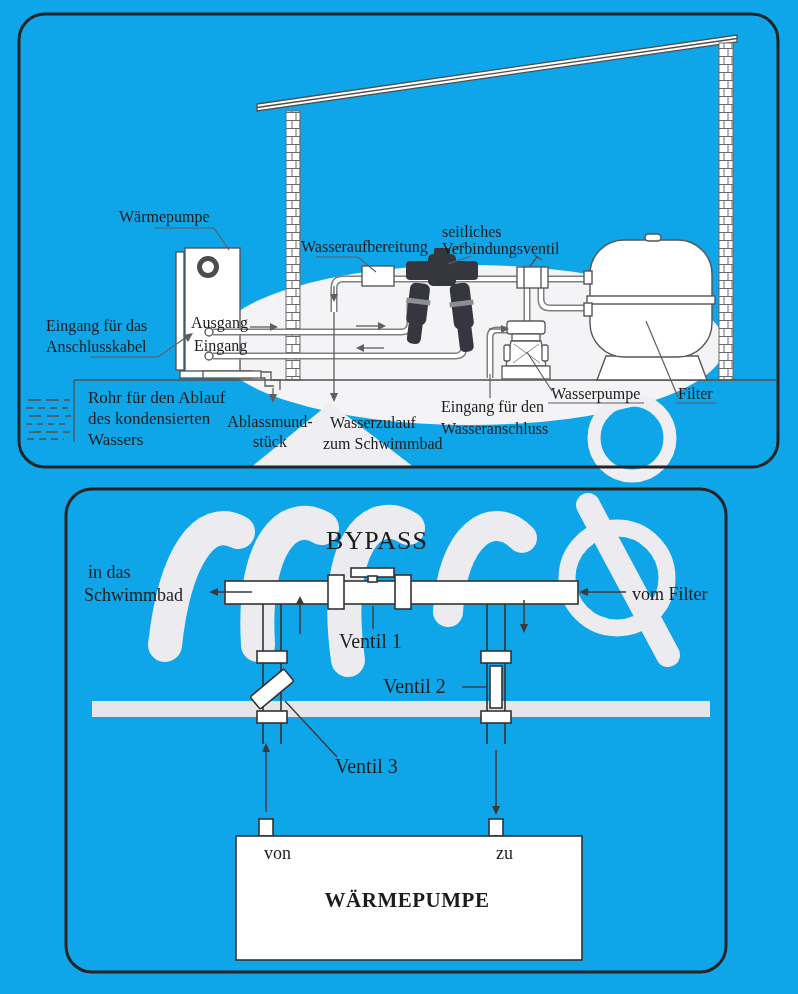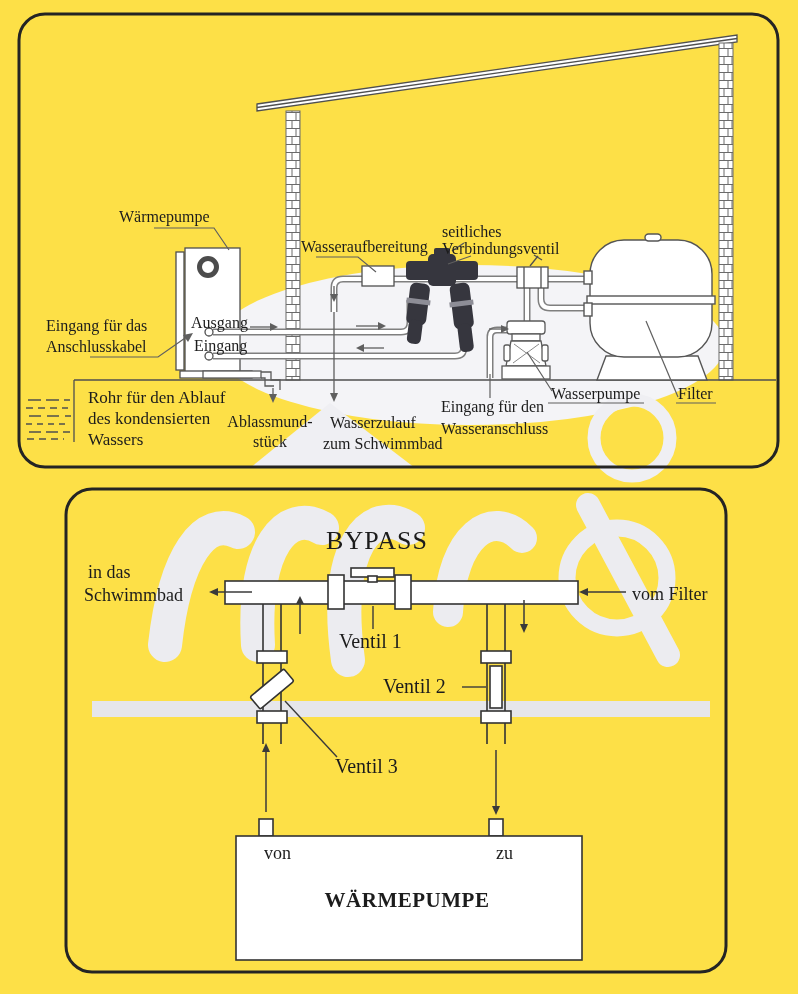--- a/index.html
+++ b/index.html
@@ -1,16 +1,16 @@
 <!DOCTYPE html>
 <html><head>
 <meta charset="utf-8">
 <style>
   html,body{margin:0;padding:0;background:#ffffff;width:798px;height:994px;overflow:hidden;}
-  .page{position:relative;width:798px;height:994px;background:#fde047;}
+  .page{position:relative;width:798px;height:994px;background:#0ea5e9;}
   svg{display:block;}
   .panel{fill:none;stroke:#242424;stroke-width:3px;}
   .ln{stroke:#4f4f4f;stroke-width:1.3;}
   .lnf{stroke:#4f4f4f;stroke-width:1.3;fill:#ffffff;}
   .pipeO{stroke:#7f7f7f;stroke-width:7;fill:none;}
   .pipeI{stroke:#ffffff;stroke-width:4;fill:none;}
   .lead{stroke:#5f5f5f;stroke-width:1.2;fill:none;}
   .arr{stroke:#5f5f5f;stroke-width:1.3;fill:none;}
   .ah{fill:#5f5f5f;stroke:none;}
   .arr2{stroke:#3a3a3a;stroke-width:1.5;fill:none;}

